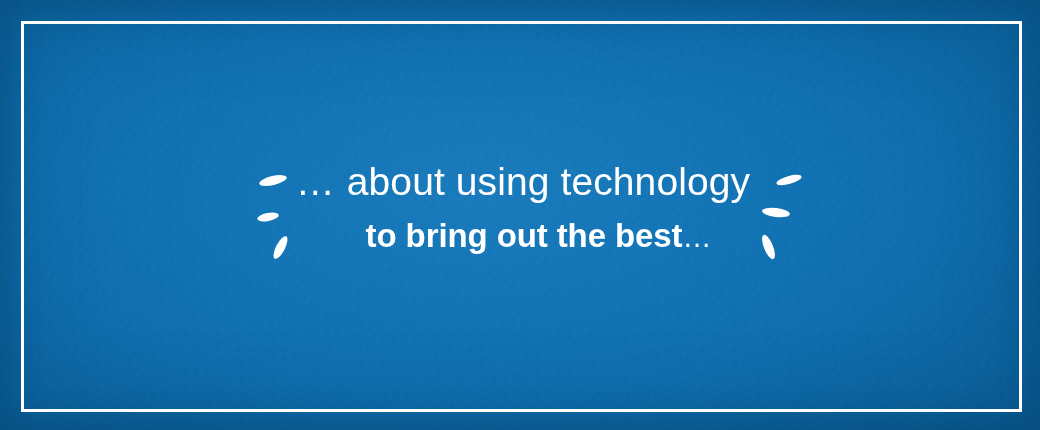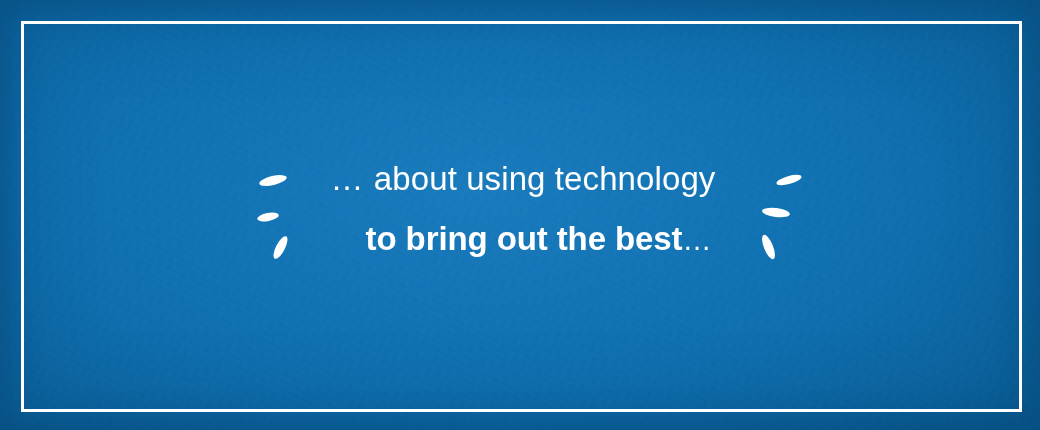--- a/index.html
+++ b/index.html
@@ -98,31 +98,31 @@
     user-select: none;
   }
 
   .tagline-line {
     display: block;
     color: #ffffff;
     white-space: nowrap;
   }
 
   .tagline-line-1 {
-    font-size: 33px;
+    font-size: 39px;
     font-weight: 400;
     letter-spacing: 0.1px;
     padding-left: 6px;
   }
 
   .tagline-line-2 {
     font-size: 33px;
     font-weight: 700;
     letter-spacing: -0.1px;
-    margin-top: 27px;
+    margin-top: 18px;
     padding-left: 38px;
     text-align: center;
   }
 
   .tagline-ellipsis-lead {
     font-weight: 400;
     letter-spacing: 1px;
   }
 
   .tagline-ellipsis-trail {

